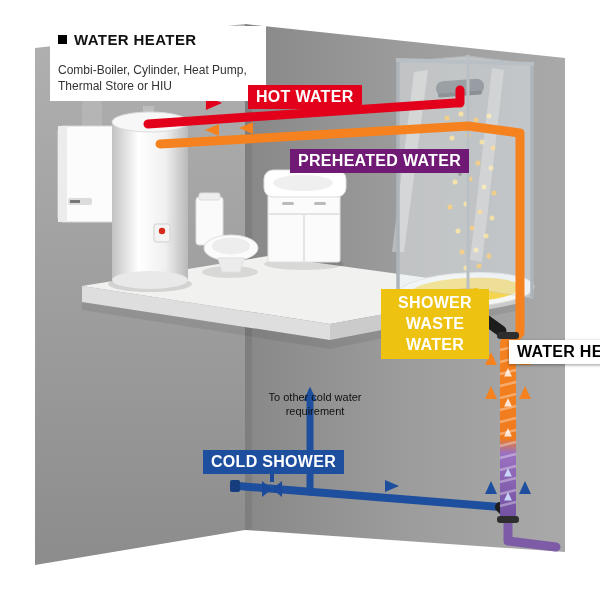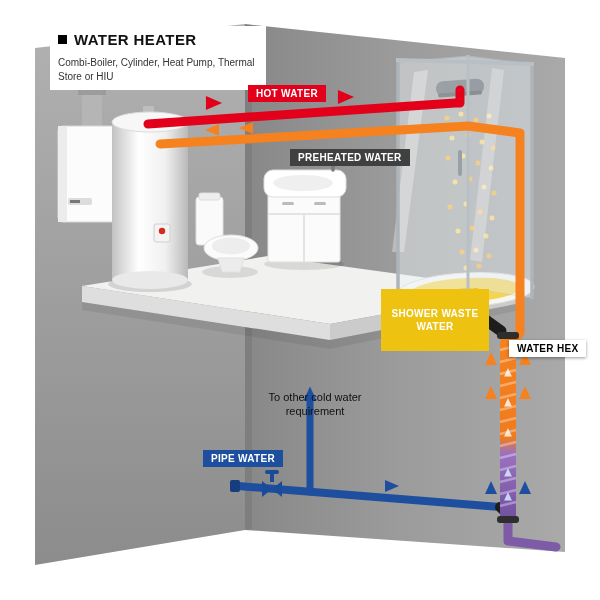--- a/index.html
+++ b/index.html
@@ -6,31 +6,31 @@
   .canvas {
     position:relative; width:600px; height:600px; background:#ffffff;
     font-family:Liberation Sans, sans-serif; overflow:hidden;
   }
   .scene { position:absolute; left:0; top:0; }
 
   .header { position:absolute; left:50px; top:26px; background:#ffffff; padding:5px 8px 7px 8px; }
   .title-row { display:flex; align-items:center; gap:7px; }
   .bullet { width:9px; height:9px; background:#000; flex:0 0 auto; }
   .title { font-size:15px; font-weight:bold; color:#111; letter-spacing:.4px; }
-  .subtitle { margin-top:8px; font-size:10px; color:#333; width:200px; line-height:1.35; }
+  .subtitle { margin-top:14px; font-size:12px; color:#333; width:200px; line-height:1.35; }
 
   .lbl {
-    position:absolute; font-weight:bold; color:#fff; font-size:10px;
+    position:absolute; font-weight:bold; color:#fff; font-size:16px;
     letter-spacing:.3px; padding:3px 8px; white-space:nowrap;
   }
   .lbl.hot   { background:#e2001a; left:248px; top:85px; }
-  .lbl.pre   { background:#404040; left:290px; top:149px; }
+  .lbl.pre   { background:#701a75; left:290px; top:149px; }
   .lbl.showerwaste {
     background:#edc211; left:381px; top:289px; width:96px;
-    text-align:center; white-space:normal; line-height:1.3; padding:18px 6px;
+    text-align:center; white-space:normal; line-height:1.3; padding:4px 6px;
   }
   .lbl.hex   { background:#ffffff; color:#000; left:509px; top:340px; box-shadow:0 1px 3px rgba(0,0,0,.4); }
   .lbl.cold  { background:#1d4f9e; left:203px; top:450px; }
   .lbl.waste { background:#7d5ba6; left:443px; top:555px; }
 
   .desc {
     position:absolute; left:58px; top:316px; width:196px;
     font-size:12.5px; color:#101010; line-height:1.3;
   }
   .note {
@@ -230,17 +230,17 @@
       <span class="bullet"></span>
       <span class="title">WATER HEATER</span>
     </div>
     <div class="subtitle">Combi-Boiler, Cylinder, Heat Pump, Thermal Store or HIU</div>
   </div>
 
   <div class="lbl hot">HOT WATER</div>
   <div class="lbl pre">PREHEATED WATER</div>
   <div class="lbl showerwaste">SHOWER WASTE WATER</div>
   <div class="lbl hex">WATER HEX</div>
-  <div class="lbl cold">PIPE WATER</div>
+  <div class="lbl cold">COLD SHOWER</div>
 
   <div class="note">To other cold water requirement</div>
 
 </div>
 
 </body></html>

